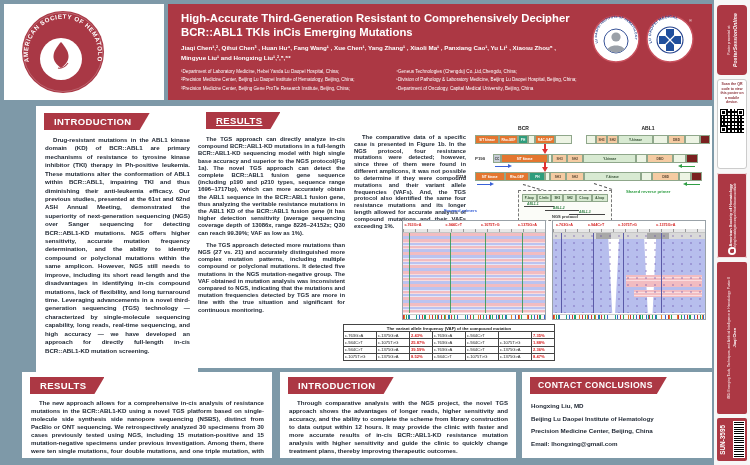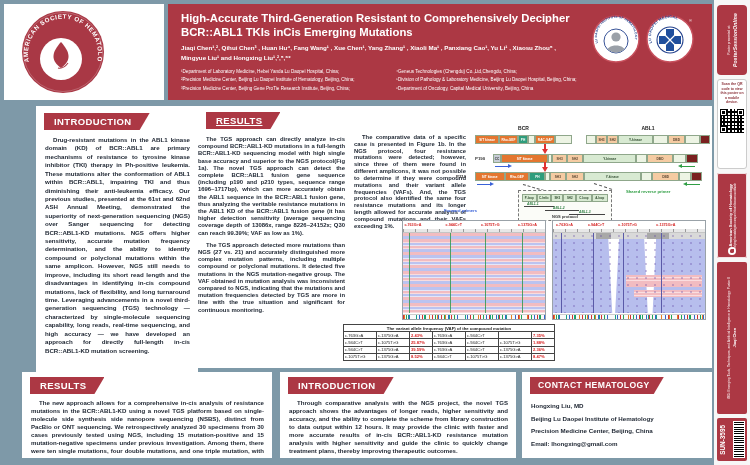--- a/index.html
+++ b/index.html
@@ -393,21 +393,21 @@
     <div class="banner" style="left:8px;top:5px;">RESULTS</div>
     <div class="r2body jtext">The new approach allows for a comprehensive in-cis analysis of resistance mutations in the BCR::ABL1-KD using a novel TGS platform based on single-molecule side synthesis side nanopore sequencing (NSBS), distinct from PacBio or ONT sequencing. We retrospectively analyzed 30 specimens from 30 cases previously tested using NGS, including 15 mutation-positive and 15 mutation-negative specimens under previous investigation. Among them, there were ten single mutations, four double mutations, and one triple mutation, with the variant allele frequency (VAF) ranging from 7.8% to 99.6%</div>
   </div>
 
   <div class="card conclusions">
     <div class="banner" style="left:8px;top:5px;">INTRODUCTION</div>
     <div class="r2body jtext">Through comparative analysis with the NGS project, the novel TGS approach shows the advantages of longer reads, higher sensitivity and accuracy, and the ability to complete the scheme from library construction to data output within 12 hours. It may provide the clinic with faster and more accurate results of in-cis BCR::ABL1-KD resistance mutation analysis with higher sensitivity and guide the clinic to quickly change treatment plans, thereby improving therapeutic outcomes.</div>
   </div>
 
   <div class="card contact">
-    <div class="banner" style="left:8px;top:5px;font-size:8.6px;padding:0 14px 0 8px;">CONTACT HEMATOLOGY</div>
+    <div class="banner" style="left:8px;top:5px;font-size:8.6px;padding:0 14px 0 8px;">CONTACT CONCLUSIONS</div>
     <div class="clines">
       <div class="cline">Hongxing Liu, MD</div>
       <div class="cline">Beijing Lu Daopei Institute of Hematology</div>
       <div class="cline">Precision Medicine Center, Beijing, China</div>
       <div class="cline">Email: lhongxing@gmail.com</div>
     </div>
   </div>
 
   <div class="sidebar">
     <div class="sb-presented">

